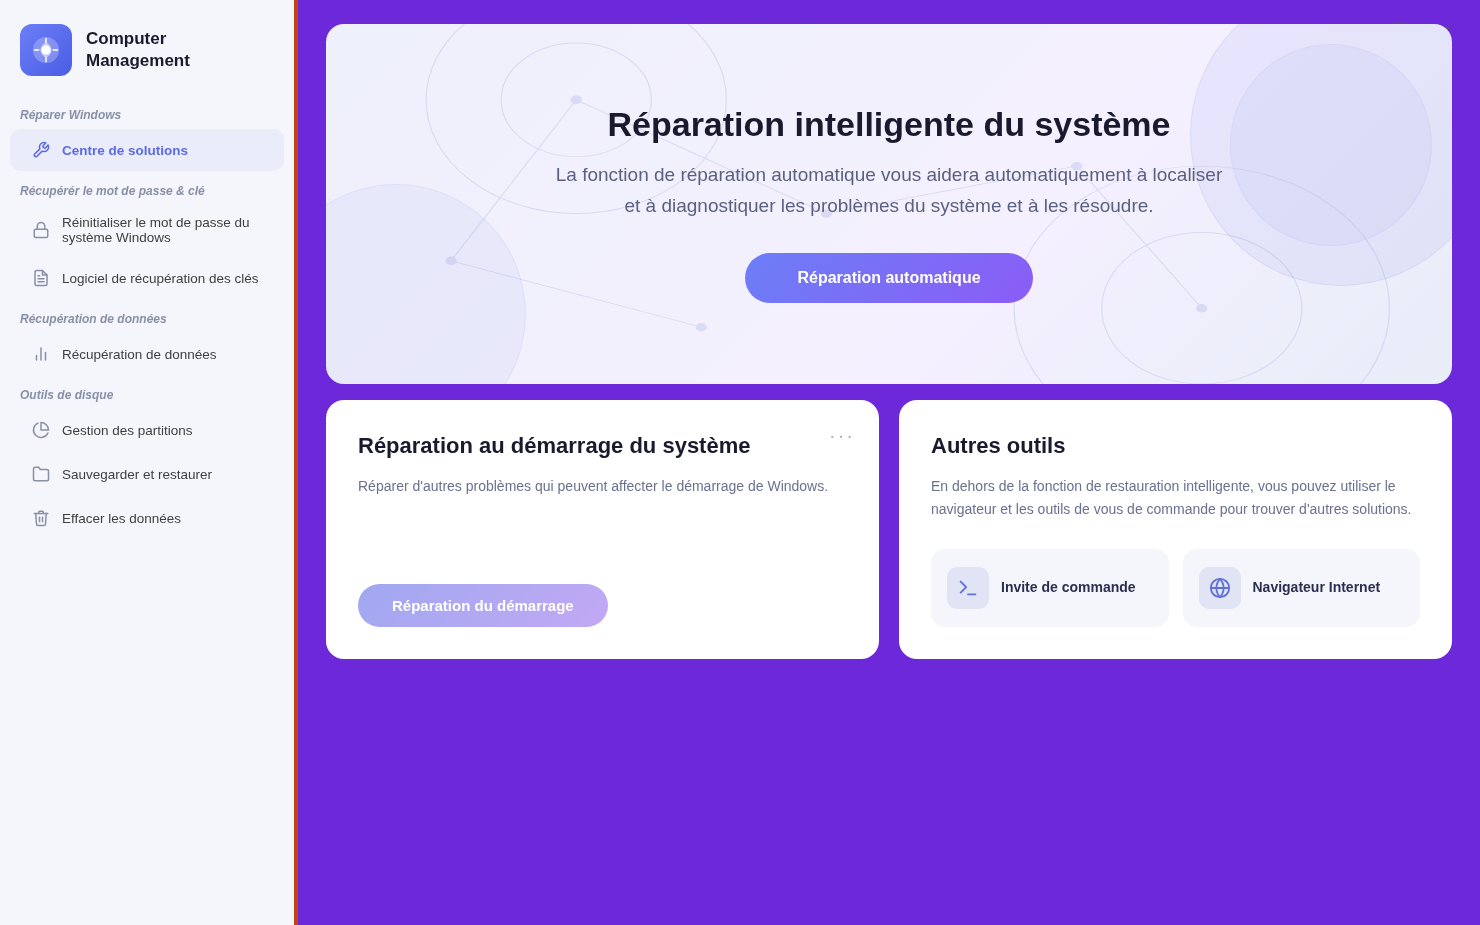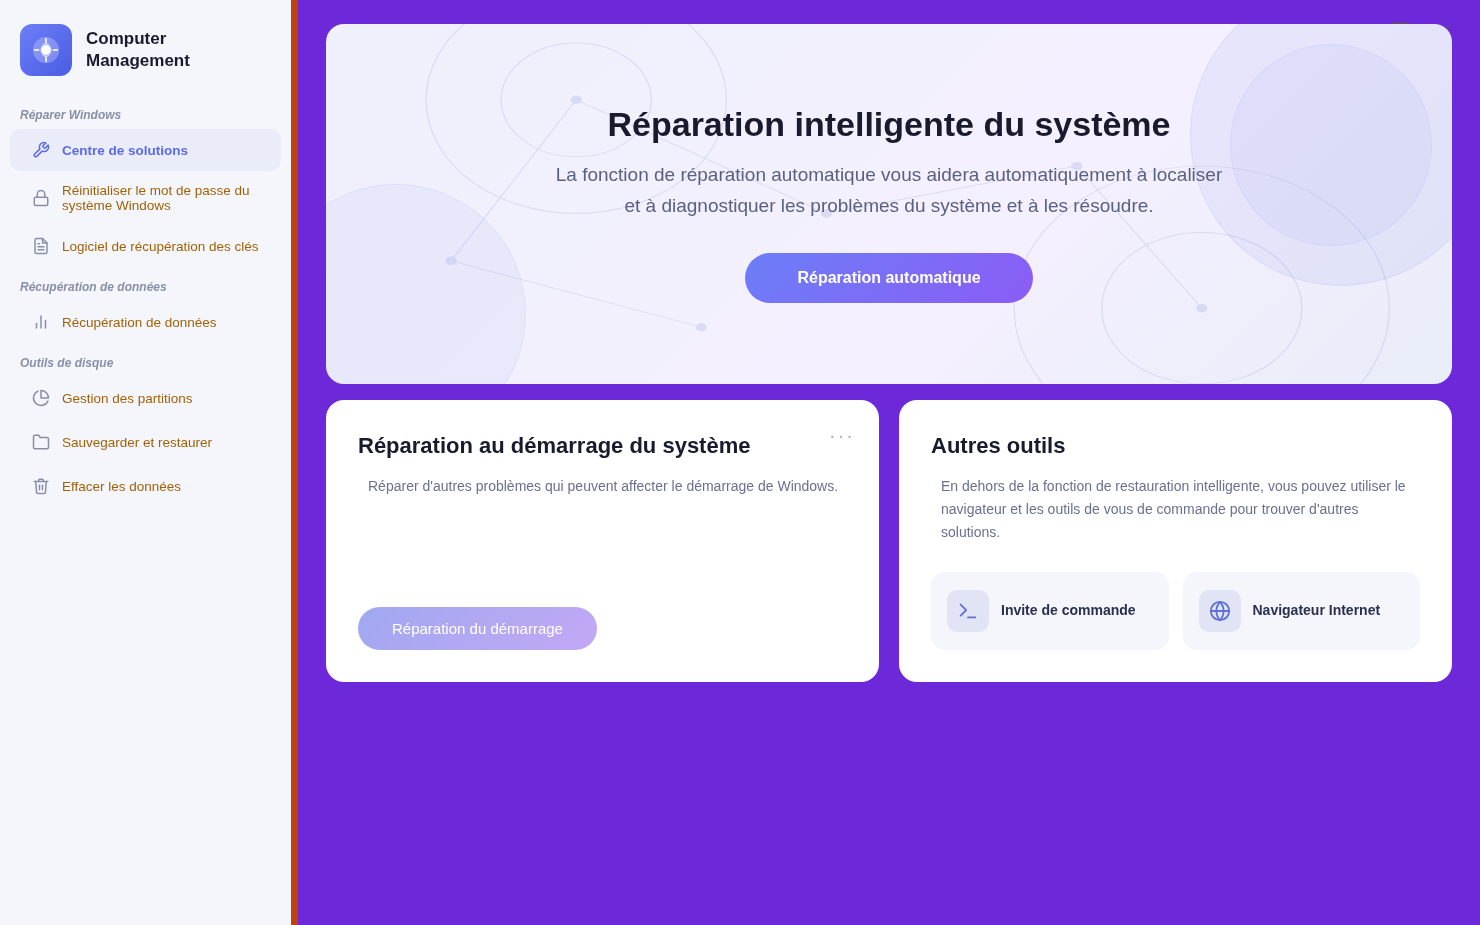--- a/index.html
+++ b/index.html
@@ -11,21 +11,21 @@
       display: flex;
       overflow: hidden;
     }
 
     
     #sidebar {
       width: 298px;
       min-width: 298px;
       height: 100%;
       background: #f5f6fb;
-      border-right: 7px solid #c2410c;
+      border-right: 4px solid #c2410c;
       display: flex;
       flex-direction: column;
       padding: 0 0 20px 0;
       overflow-y: auto;
     }
 
     .app-header {
       display: flex;
       align-items: center;
       padding: 24px 20px 20px 20px;
@@ -67,21 +67,21 @@
 
     .nav-item {
       display: flex;
       align-items: center;
       gap: 10px;
       padding: 10px 20px;
       cursor: pointer;
       border-radius: 10px;
       margin: 1px 10px;
       font-size: 13.5px;
-      color: #a16207;
+      color: #404040;
       transition: background 0.15s;
     }
 
     .nav-item.active {
       background: #eaecf9;
       color: #5b6be8;
       font-weight: 600;
     }
 
     .nav-item .icon {
@@ -239,41 +239,40 @@
       color: #1a1a2e;
       margin-bottom: 14px;
       line-height: 1.3;
     }
 
     .card-desc {
       font-size: 14px;
       color: #6a7090;
       line-height: 1.65;
       margin-bottom: 28px;
-      margin-left: 10px;
     }
 
     .card-more {
       position: absolute;
       top: 24px;
       right: 24px;
       color: #aab0c8;
       font-size: 20px;
       letter-spacing: 2px;
       cursor: pointer;
     }
 
     .btn-secondary {
       background: linear-gradient(135deg, #a0a8f0, #c3a8f5);
       color: #fff;
       border: none;
       border-radius: 30px;
       padding: 13px 34px;
       font-size: 15px;
-      font-weight: 400;
+      font-weight: 700;
       cursor: pointer;
       align-self: flex-start;
       margin-top: auto;
       transition: opacity 0.15s;
     }
 
     
     .tools-grid {
       display: grid;
       grid-template-columns: 1fr 1fr;
@@ -331,20 +330,21 @@
 
   <div class="nav-item active">
     <span class="icon">
       <svg width="18" height="18" viewBox="0 0 24 24" fill="none" stroke="#5b6be8" stroke-width="2" stroke-linecap="round" stroke-linejoin="round">
         <path d="M14.7 6.3a1 1 0 0 0 0 1.4l1.6 1.6a1 1 0 0 0 1.4 0l3.77-3.77a6 6 0 0 1-7.94 7.94l-6.91 6.91a2.12 2.12 0 0 1-3-3l6.91-6.91a6 6 0 0 1 7.94-7.94l-3.76 3.76z"></path>
       </svg>
     </span>
     <span>Centre de solutions</span>
   </div>
 
+  <div class="section-label">Récupérér le mot de passe  &amp; clé</div>
 
   <div class="nav-item">
     <span class="icon">
       <svg width="18" height="18" viewBox="0 0 24 24" fill="none" stroke="#8890a8" stroke-width="2" stroke-linecap="round" stroke-linejoin="round">
         <rect x="3" y="11" width="18" height="11" rx="2" ry="2"></rect>
         <path d="M7 11V7a5 5 0 0 1 10 0v4"></path>
       </svg>
     </span>
     <span>Réinitialiser le mot de passe du système Windows</span>
   </div>

